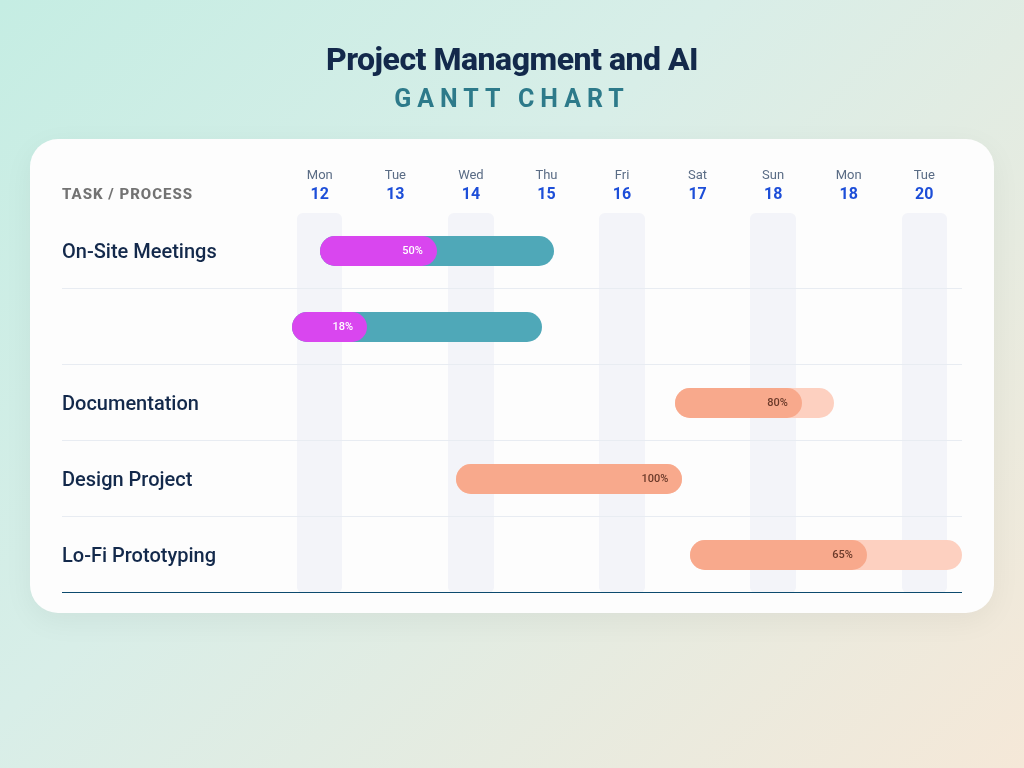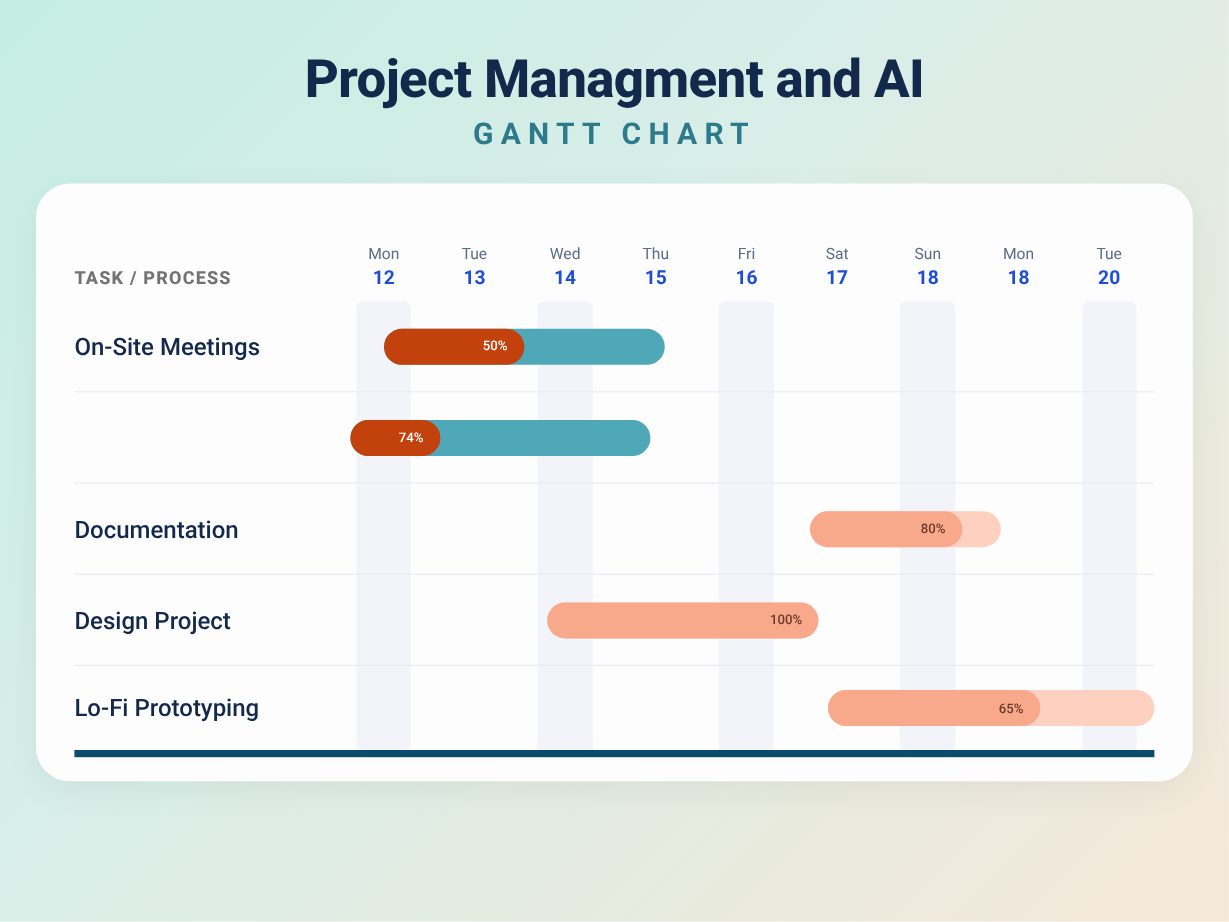--- a/index.html
+++ b/index.html
@@ -4,21 +4,21 @@
 <style>
   * { box-sizing: border-box; margin: 0; padding: 0; }
   html, body { width: 1024px; height: 768px; }
   body {
     font-family: -apple-system, BlinkMacSystemFont, "Segoe UI", Roboto, sans-serif;
     background: linear-gradient(135deg, #c5ede3 0%, #d8eee8 40%, #f5e8d8 100%);
     padding: 40px 30px 30px;
   }
   .title {
     text-align: center;
-    font-size: 44px;
+    font-size: 32px;
     font-weight: 800;
     color: #13294b;
     letter-spacing: -0.5px;
   }
   .subtitle {
     text-align: center;
     font-size: 25px;
     font-weight: 700;
     color: #2d7a8a;
     letter-spacing: 6px;
@@ -53,21 +53,20 @@
     z-index: 2;
   }
   .day {
     flex: 1;
     text-align: center;
   }
   .day-name {
     font-size: 13px;
     color: #5a6c85;
     margin-bottom: 2px;
-    margin-top: 24px;
   }
   .day-num {
     font-size: 16px;
     font-weight: 700;
     color: #1d4ed8;
   }
   .rows-area {
     position: relative;
   }
   .bg-columns {
@@ -95,39 +94,39 @@
     opacity: 0.7;
   }
   .row {
     display: flex;
     align-items: center;
     height: 76px;
     border-bottom: 1px solid #e8ecf2;
     position: relative;
     z-index: 1;
   }
-  .row:last-child { border-bottom: 6px solid #0c4a6e; }
+  .row:last-child { border-bottom: 1px solid #0c4a6e; }
   .task-label {
     width: 220px;
     font-size: 20px;
     color: #13294b;
     font-weight: 500;
   }
   .bar-track {
     flex: 1;
     position: relative;
     height: 30px;
   }
   .bar-outer {
     position: absolute;
     height: 30px;
     border-radius: 15px;
   }
   .bar-teal { background: #4fa8b8; }
-  .bar-teal .bar-inner { background: #c2410c; text-align: center; }
+  .bar-teal .bar-inner { background: #d946ef; text-align: center; }
   .bar-coral { background: #fdd0c0; }
   .bar-coral .bar-inner { background: #f8a98c; }
   .bar-inner {
     position: absolute;
     left: 0;
     top: 0;
     bottom: 0;
     border-radius: 15px;
     display: flex;
     align-items: center;
@@ -223,21 +222,21 @@
               <div class="bar-inner" style="width: 50%;">
                 <span class="pct">50%</span>
               </div>
             </div>
           </div>
         </div>
         <div class="row">
           <div class="bar-track">
             <div class="bar-outer bar-teal" style="left: 25.5556%; width: 27.7778%;">
               <div class="bar-inner" style="width: 30%;">
-                <span class="pct">74%</span>
+                <span class="pct">18%</span>
               </div>
             </div>
           </div>
         </div>
         <div class="row">
           <div class="task-label">Documentation</div>
           <div class="bar-track">
             <div class="bar-outer bar-coral" style="left: 57.7778%; width: 23.3333%;">
               <div class="bar-inner" style="width: 80%;">
                 <span class="pct">80%</span>

